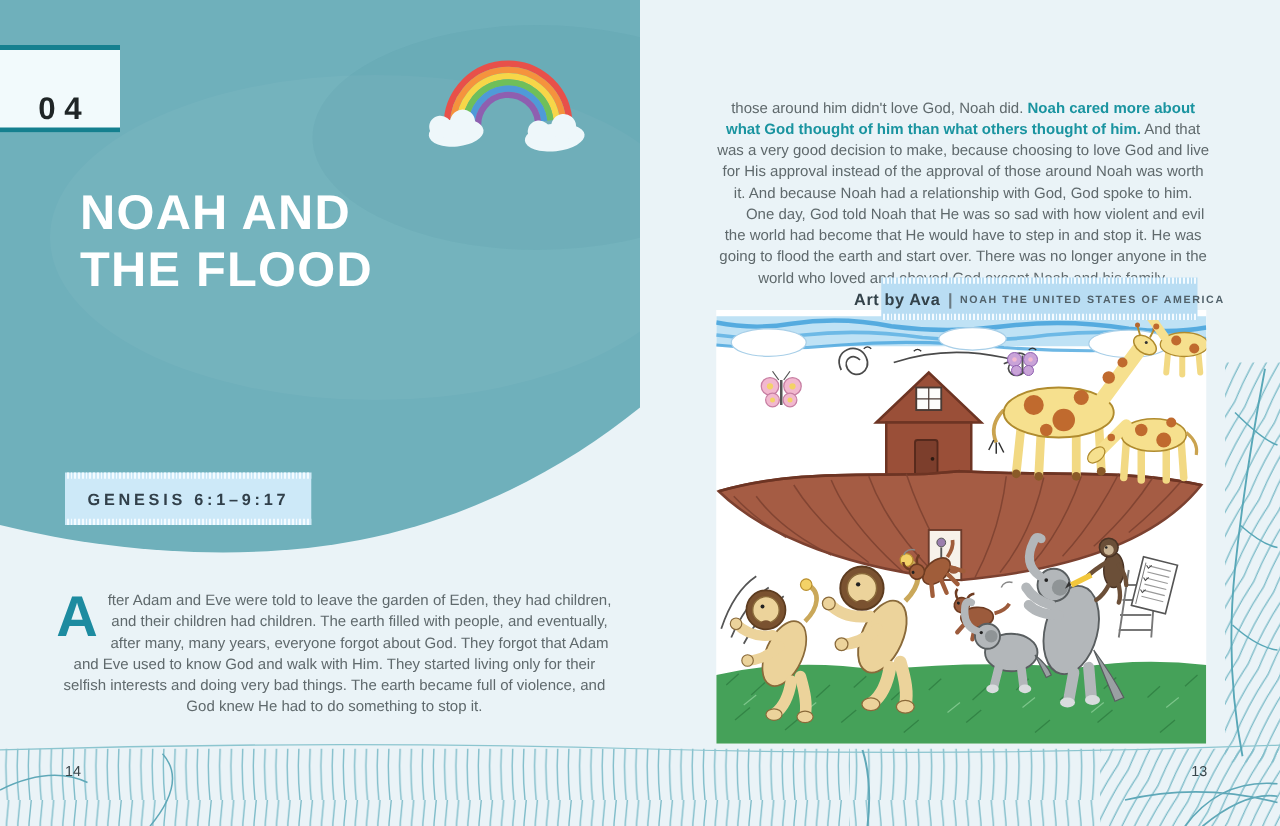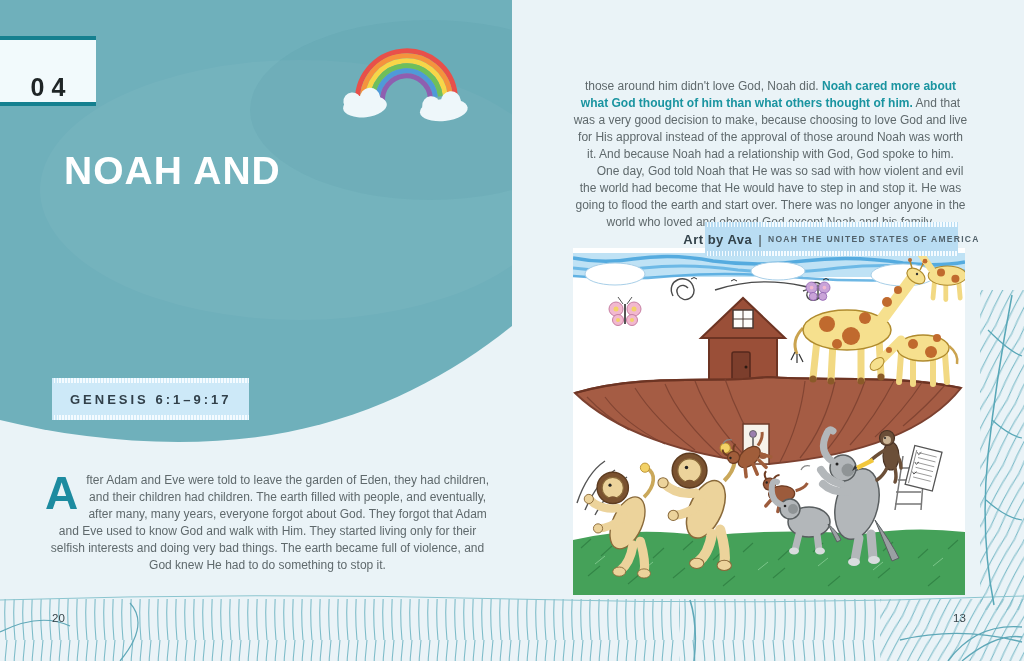--- a/index.html
+++ b/index.html
@@ -113,20 +113,21 @@
       <g fill="#eef7fa">
         <ellipse cx="102" cy="88" rx="24" ry="11"></ellipse>
           <circle cx="90" cy="82" r="9"></circle>
           <circle cx="110" cy="80" r="10"></circle>
       </g>
     </g>
   </svg>
 
   <div class="title">
     <div>NOAH AND</div>
+    <div>THE FLOOD</div>
   </div>
 
   <div class="tape scripture">
     <span>GENESIS 6:1–9:17</span>
   </div>
 
   <div id="left-text" class="bodytext">
     <p><span class="dropcap">A</span><span>fter Adam and Eve were told to leave the garden of Eden, they had children, and their children had children. The earth filled with people, and eventually, after many, many years, everyone forgot about God. They forgot that Adam and Eve used to know God and walk with Him. They started living only for their selfish interests and doing very bad things. The earth became full of violence, and God knew He had to do something to stop it.</span></p>
   </div>
 
@@ -406,16 +407,16 @@
       </g>
     </g>
   </svg>
 
   <div class="tape caption">
     <span class="name">Art by Ava</span>
     <span class="sep">|</span>
     <span class="origin">NOAH THE UNITED STATES OF AMERICA</span>
   </div>
 
-  <div id="pagenum-left" class="pagenum">20</div>
+  <div id="pagenum-left" class="pagenum">14</div>
   <div id="pagenum-right" class="pagenum">13</div>
 
 </div>
 
 </body></html>

